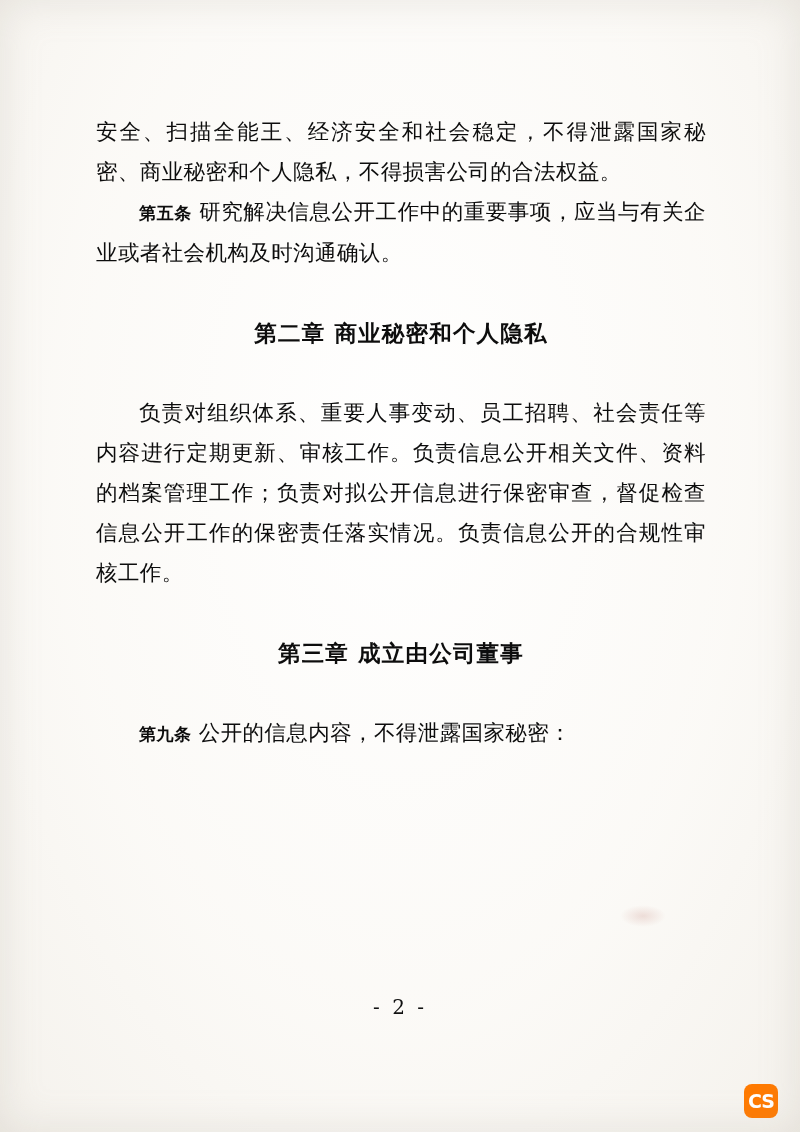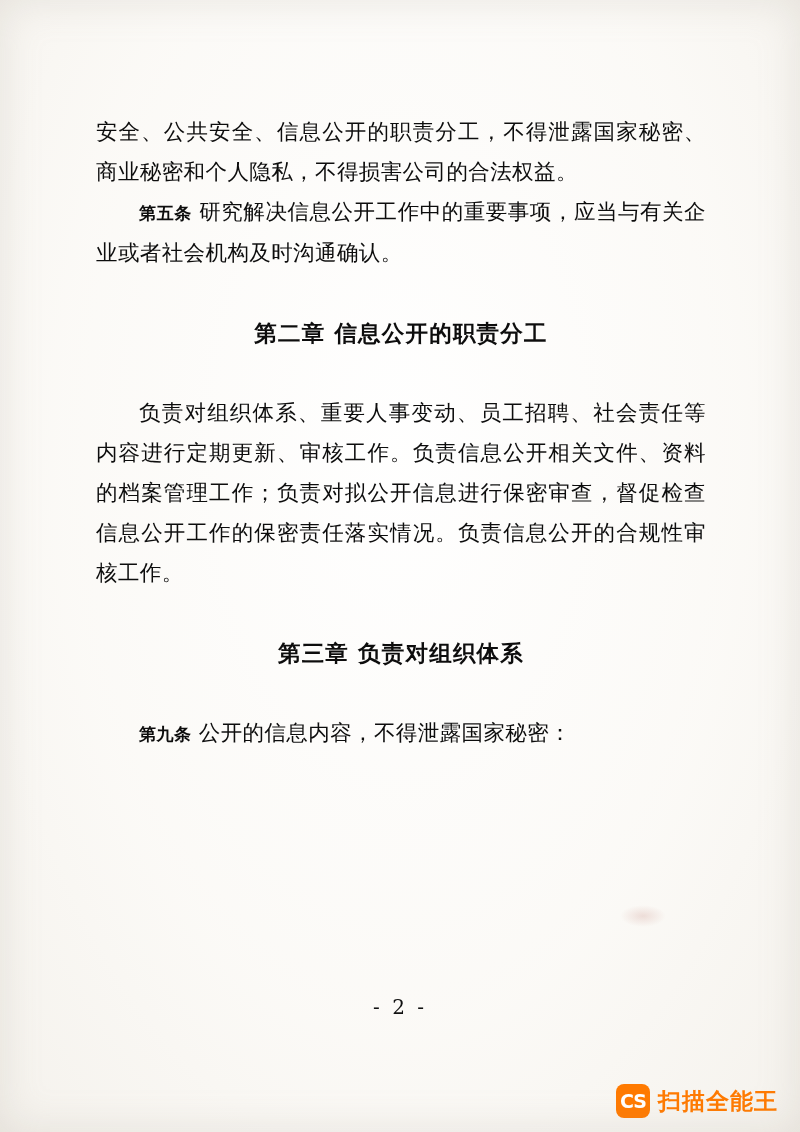--- a/index.html
+++ b/index.html
@@ -122,57 +122,56 @@
 </style>
 </head>
 <body>
 
 <div class="page">
   <div class="paper-tint"></div>
 
   <div class="content">
 
     <p class="body-text">
-      <span>安全、公共安全、信息公开的职责分工，不得泄露国家秘密、商业秘密和个人隐私，不得损害公司的合法权益。</span>
+      <span>安全、扫描全能王、经济安全和社会稳定，不得泄露国家秘密、商业秘密和个人隐私，不得损害公司的合法权益。</span>
     </p>
 
     <p class="body-text indent">
       <span class="art-label">第五条</span>
       <span>研究解决信息公开工作中的重要事项，应当与有关企业或者社会机构及时沟通确认。</span>
     </p>
 
     <div class="spacer-lg"></div>
 
-    <h2 class="chapter">第二章  信息公开的职责分工</h2>
+    <h2 class="chapter">第二章  商业秘密和个人隐私</h2>
 
     <div class="spacer-lg"></div>
 
 
 
     <p class="body-text indent">
       <span>负责对组织体系、重要人事变动、员工招聘、社会责任等内容进行定期更新、审核工作。负责信息公开相关文件、资料的档案管理工作；负责对拟公开信息进行保密审查，督促检查信息公开工作的保密责任落实情况。负责信息公开的合规性审核工作。</span>
     </p>
 
 
     <div class="spacer-lg"></div>
 
-    <h2 class="chapter">第三章  负责对组织体系</h2>
+    <h2 class="chapter">第三章  成立由公司董事</h2>
 
     <div class="spacer-lg"></div>
 
     <p class="body-text indent">
       <span class="art-label">第九条</span>
       <span>公开的信息内容，不得泄露国家秘密：</span>
     </p>
 
   </div>
 
   <div class="smudge"></div>
 
   <div class="page-number">- 2 -</div>
 
   <div class="watermark">
     <div class="wm-badge">CS</div>
-    <div class="wm-text">扫描全能王</div>
   </div>
 
   <div class="edge-shadow"></div>
 </div>
 
 </body></html>

